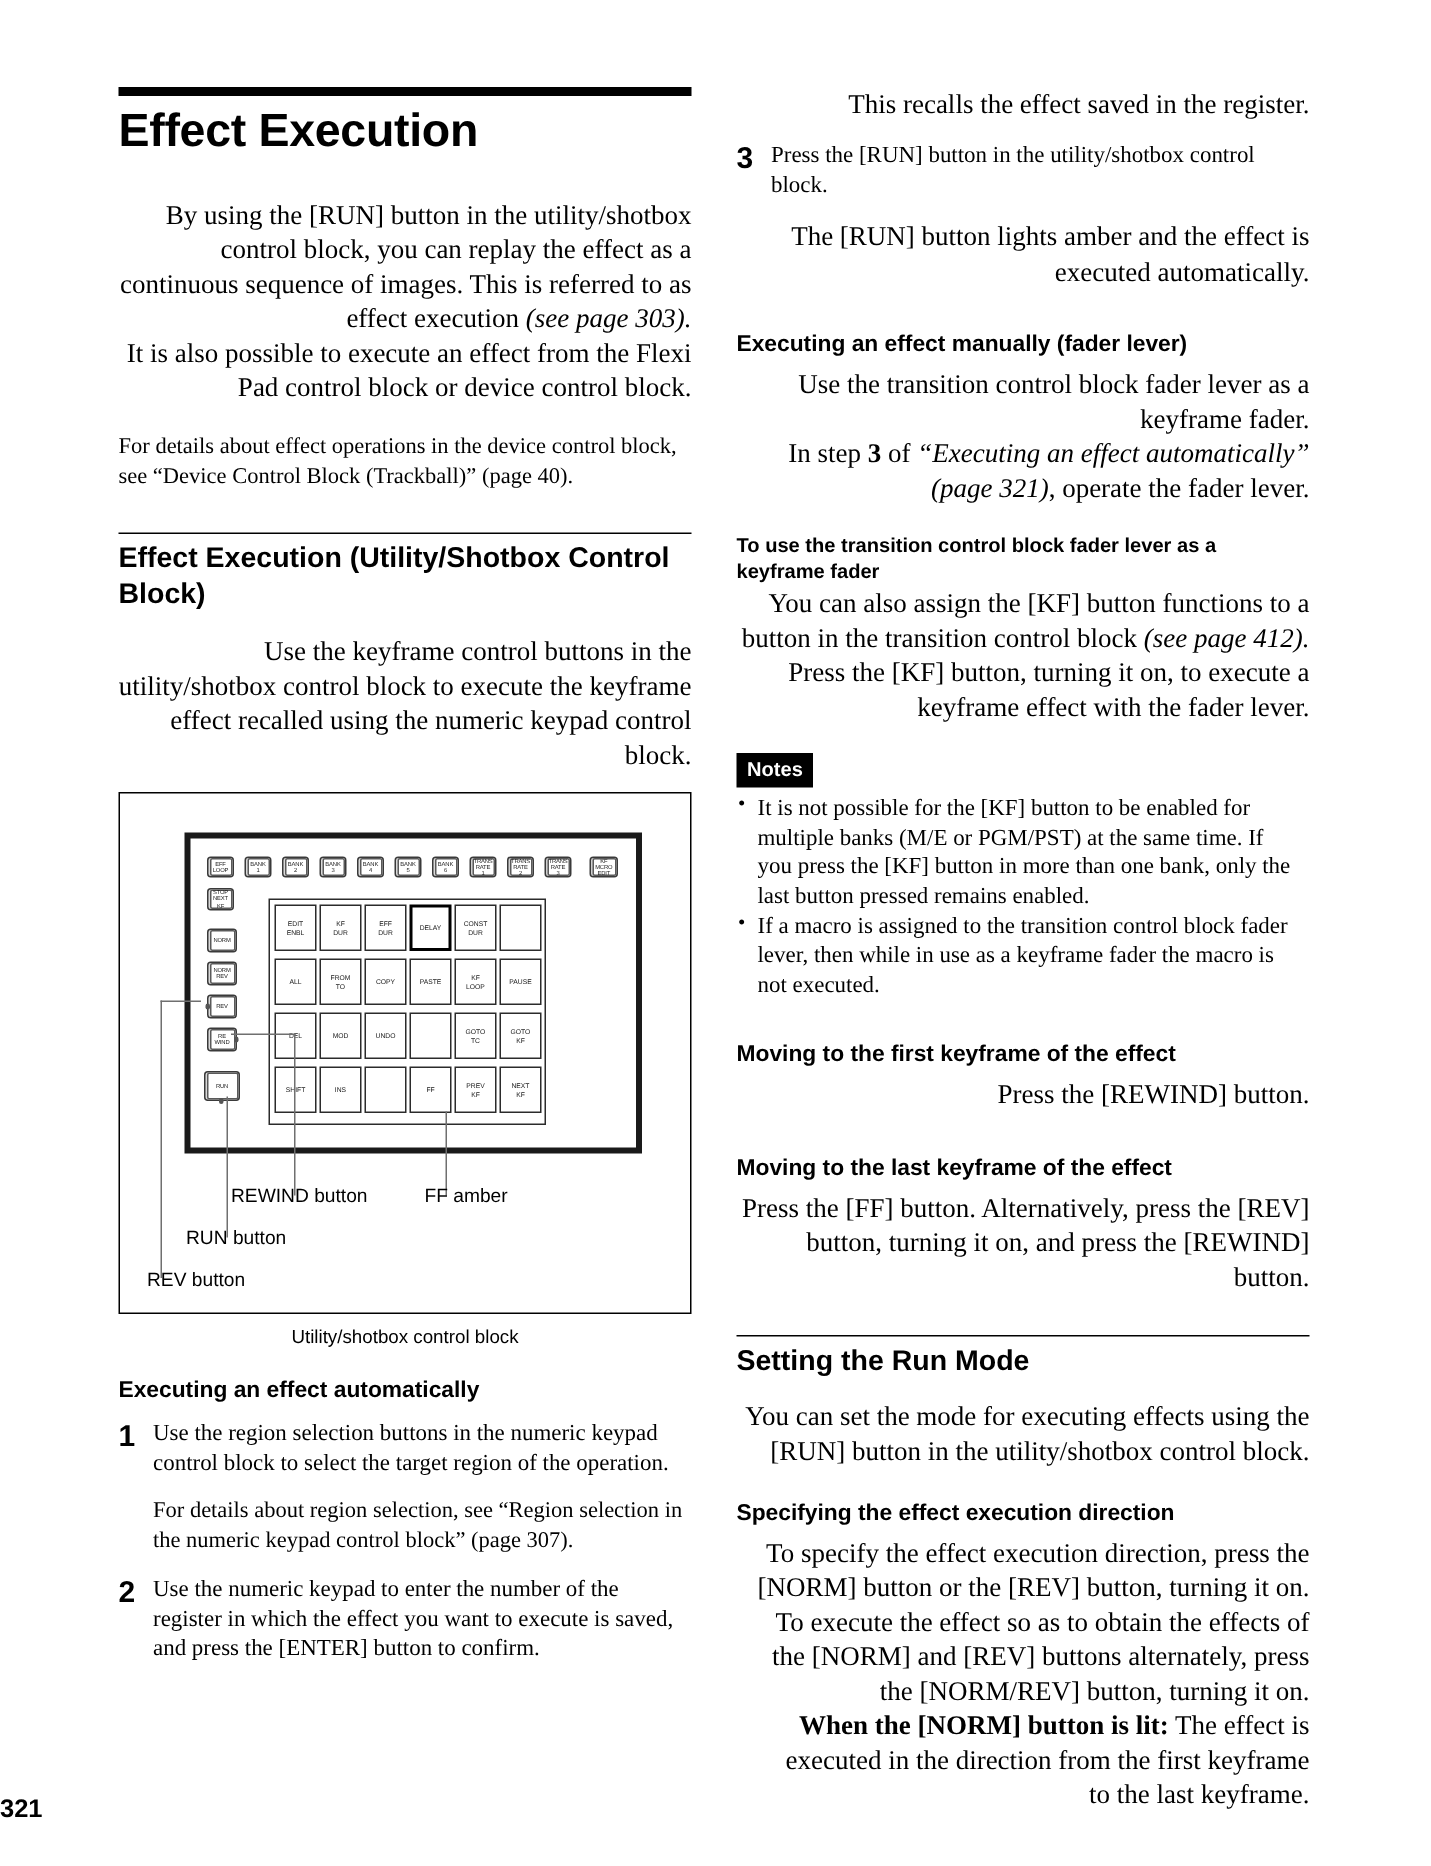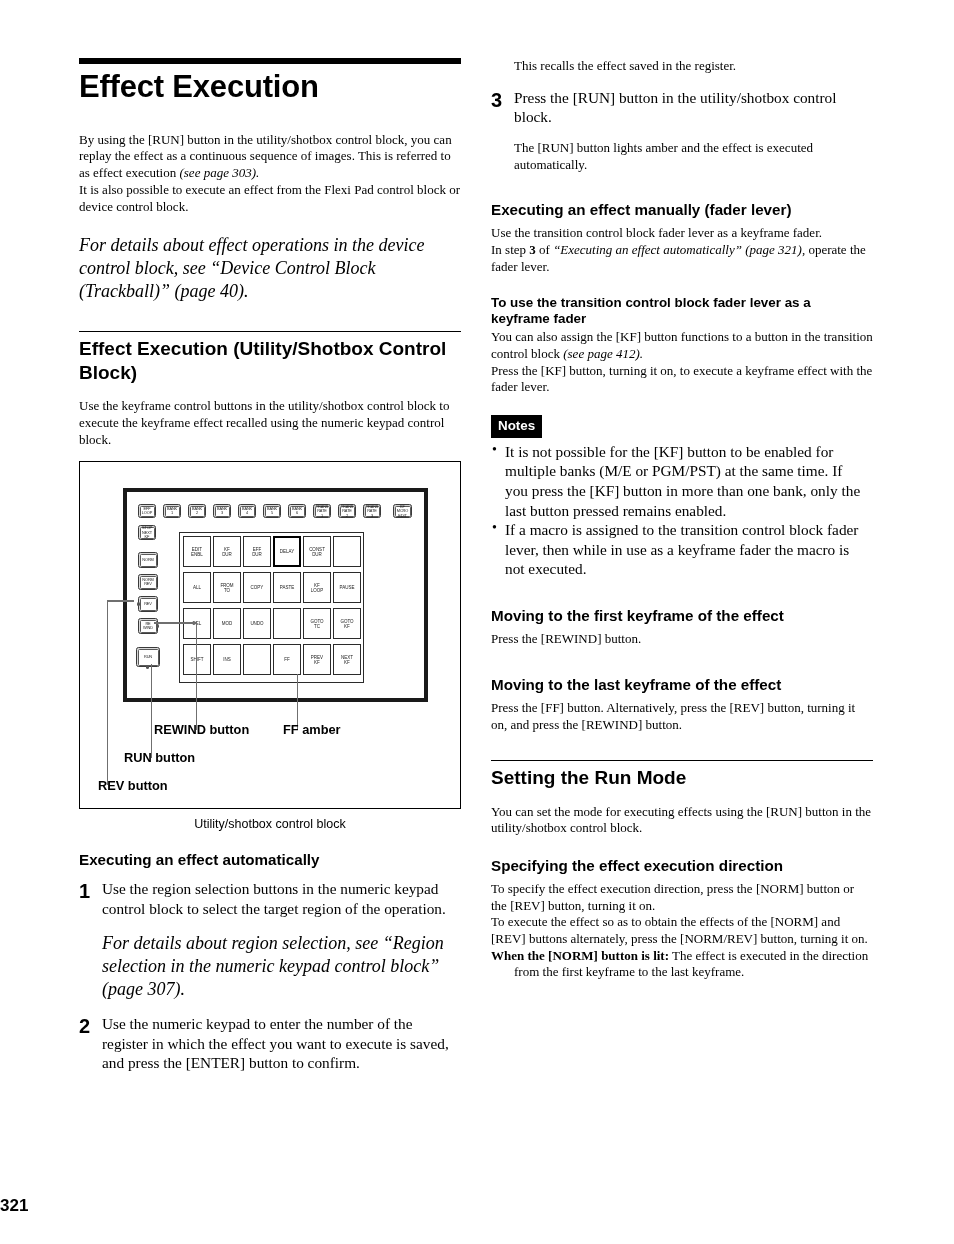--- a/index.html
+++ b/index.html
@@ -66,30 +66,29 @@
   h4.subsub {
     font-family: "Liberation Sans", sans-serif;
     font-weight: bold;
     font-size: 13.4px;
     line-height: 1.26;
     margin: 0 0 1px 0;
   }
 
   
   p.body {
-    font-size: 13px;
-    line-height: 1.285;
-    margin: 0;
-    text-align: left;
-  }
-  p.ital {
     font-size: 18px;
     line-height: 1.285;
     margin: 0;
-    font-style: italic;
+    text-align: right;
+  }
+  p.ital {
+    font-size: 15px;
+    line-height: 1.285;
+    margin: 0;
   }
   .sp-xl { height: 27px; }
   .sp-l  { height: 19px; }
   .sp-m  { height: 13px; }
   .sp-s  { height: 8px; }
   .sp-xs { height: 4px; }
 
   .i { font-style: italic; }
   .b { font-weight: bold; }
 
@@ -241,21 +240,20 @@
     background: #6f6f6f;
   }
   .lead-v { width: 1.2px; }
   .lead-h { height: 1.2px; }
   .callout {
     position: absolute;
     font-family: "Liberation Sans", sans-serif;
     font-size: 12.8px;
     color: #000;
     white-space: nowrap;
-    font-weight: bold;
   }
 
   
   .page-number {
     position: absolute;
     left: 0;
     top: 1196px;
     width: 954px;
     text-align: left;
     font-family: "Liberation Sans", sans-serif;

